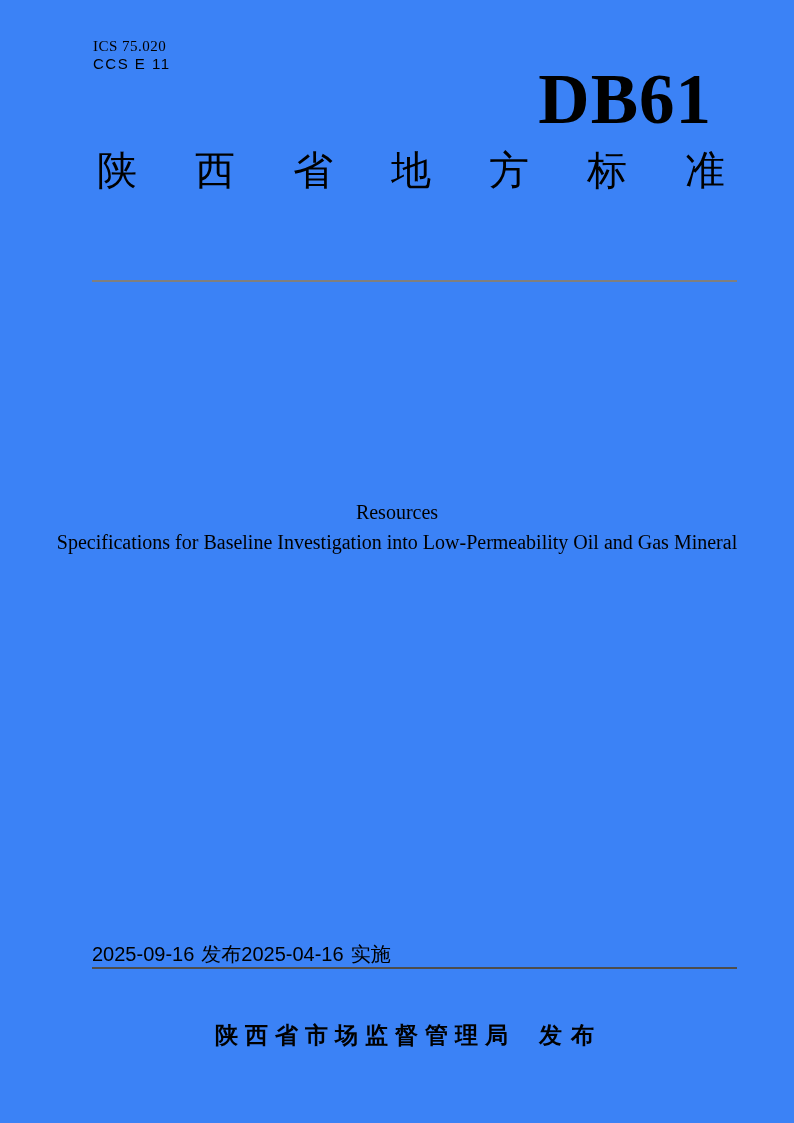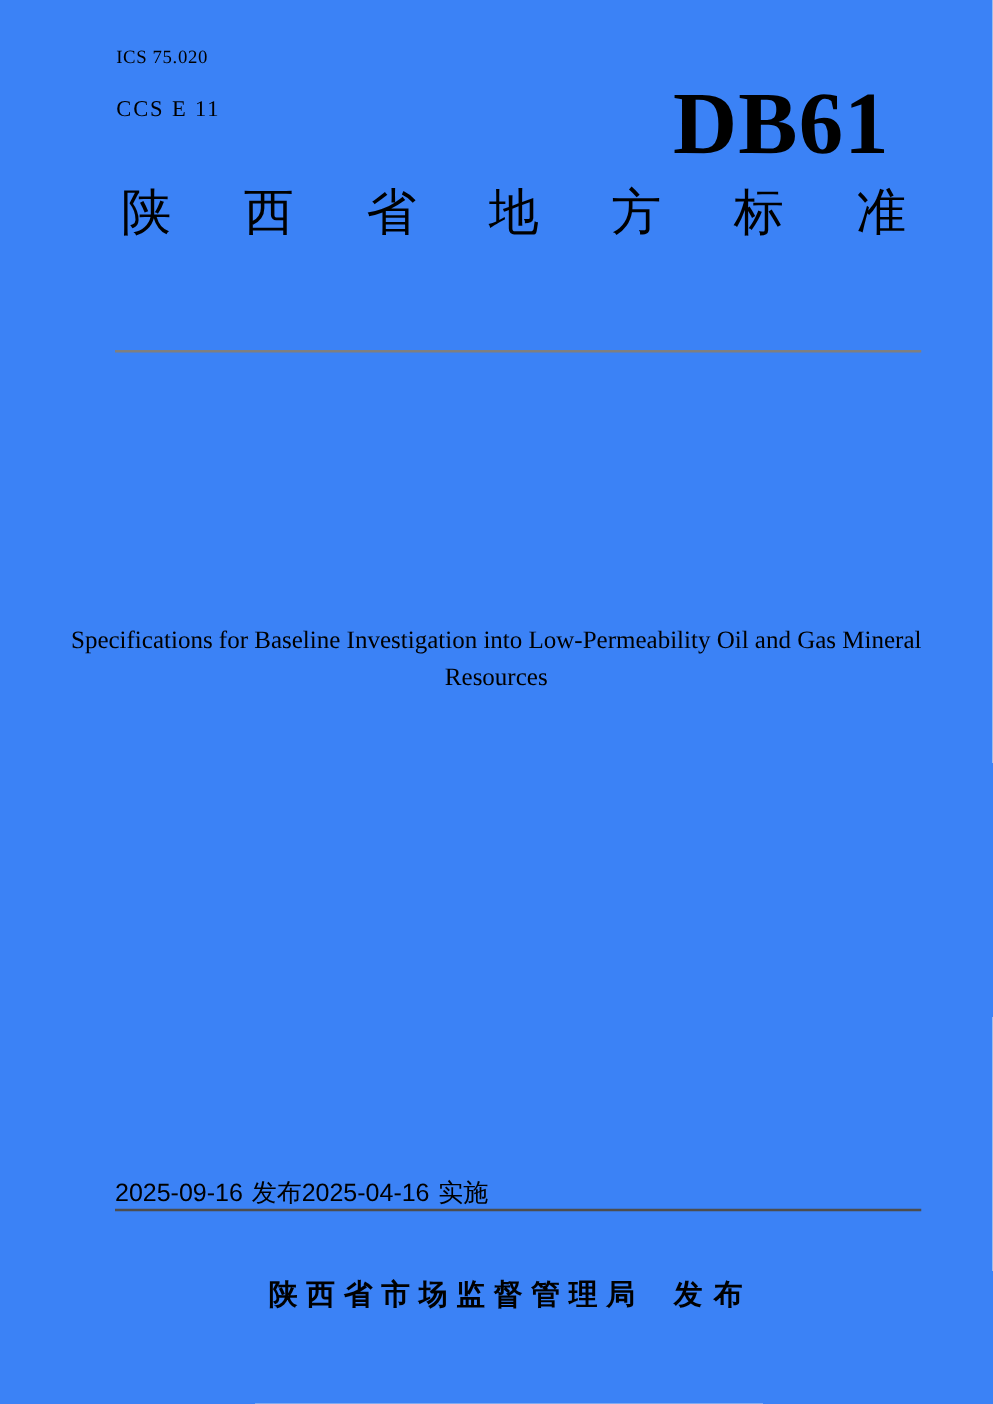--- a/index.html
+++ b/index.html
@@ -15,23 +15,23 @@
     font-family: "Liberation Sans", sans-serif;
   }
   .abs { position: absolute; }
 
   .ics-code {
     left: 93px; top: 38px;
     font-family: "Liberation Serif", serif;
     font-size: 15px; letter-spacing: 0.5px;
   }
   .ccs-code {
-    left: 93px; top: 77px;
-    font-family: Liberation Serif, serif;
-    font-size: 18px; letter-spacing: 1.5px;
+    left: 93px; top: 55px;
+    font-family: Liberation Sans, sans-serif;
+    font-size: 15px; letter-spacing: 1.5px;
   }
   .db-logo {
     right: 82px; top: 64px;
     font-family: "Liberation Serif", serif;
     font-weight: bold;
     font-size: 71px; line-height: 1;
     letter-spacing: 1px;
   }
   .standard-category {
     left: 97px; top: 148px; width: 628px;
@@ -100,22 +100,22 @@
       <span>方</span>
       <span>标</span>
       <span>准</span>
     </div>
 
 
   <div class="abs rule-top"></div>
 
 
   <div class="abs title-en">
+    <div>Resources</div>
     <div>Specifications for Baseline Investigation into Low-Permeability Oil and Gas Mineral</div>
-    <div>Resources</div>
   </div>
 
   <div class="abs dates-row">
     <div class="date-item">
       <span class="date-value">2025-09-16</span>
       <span class="date-label">发布</span>
     </div>
     <div class="date-item">
       <span class="date-value">2025-04-16</span>
       <span class="date-label">实施</span>

